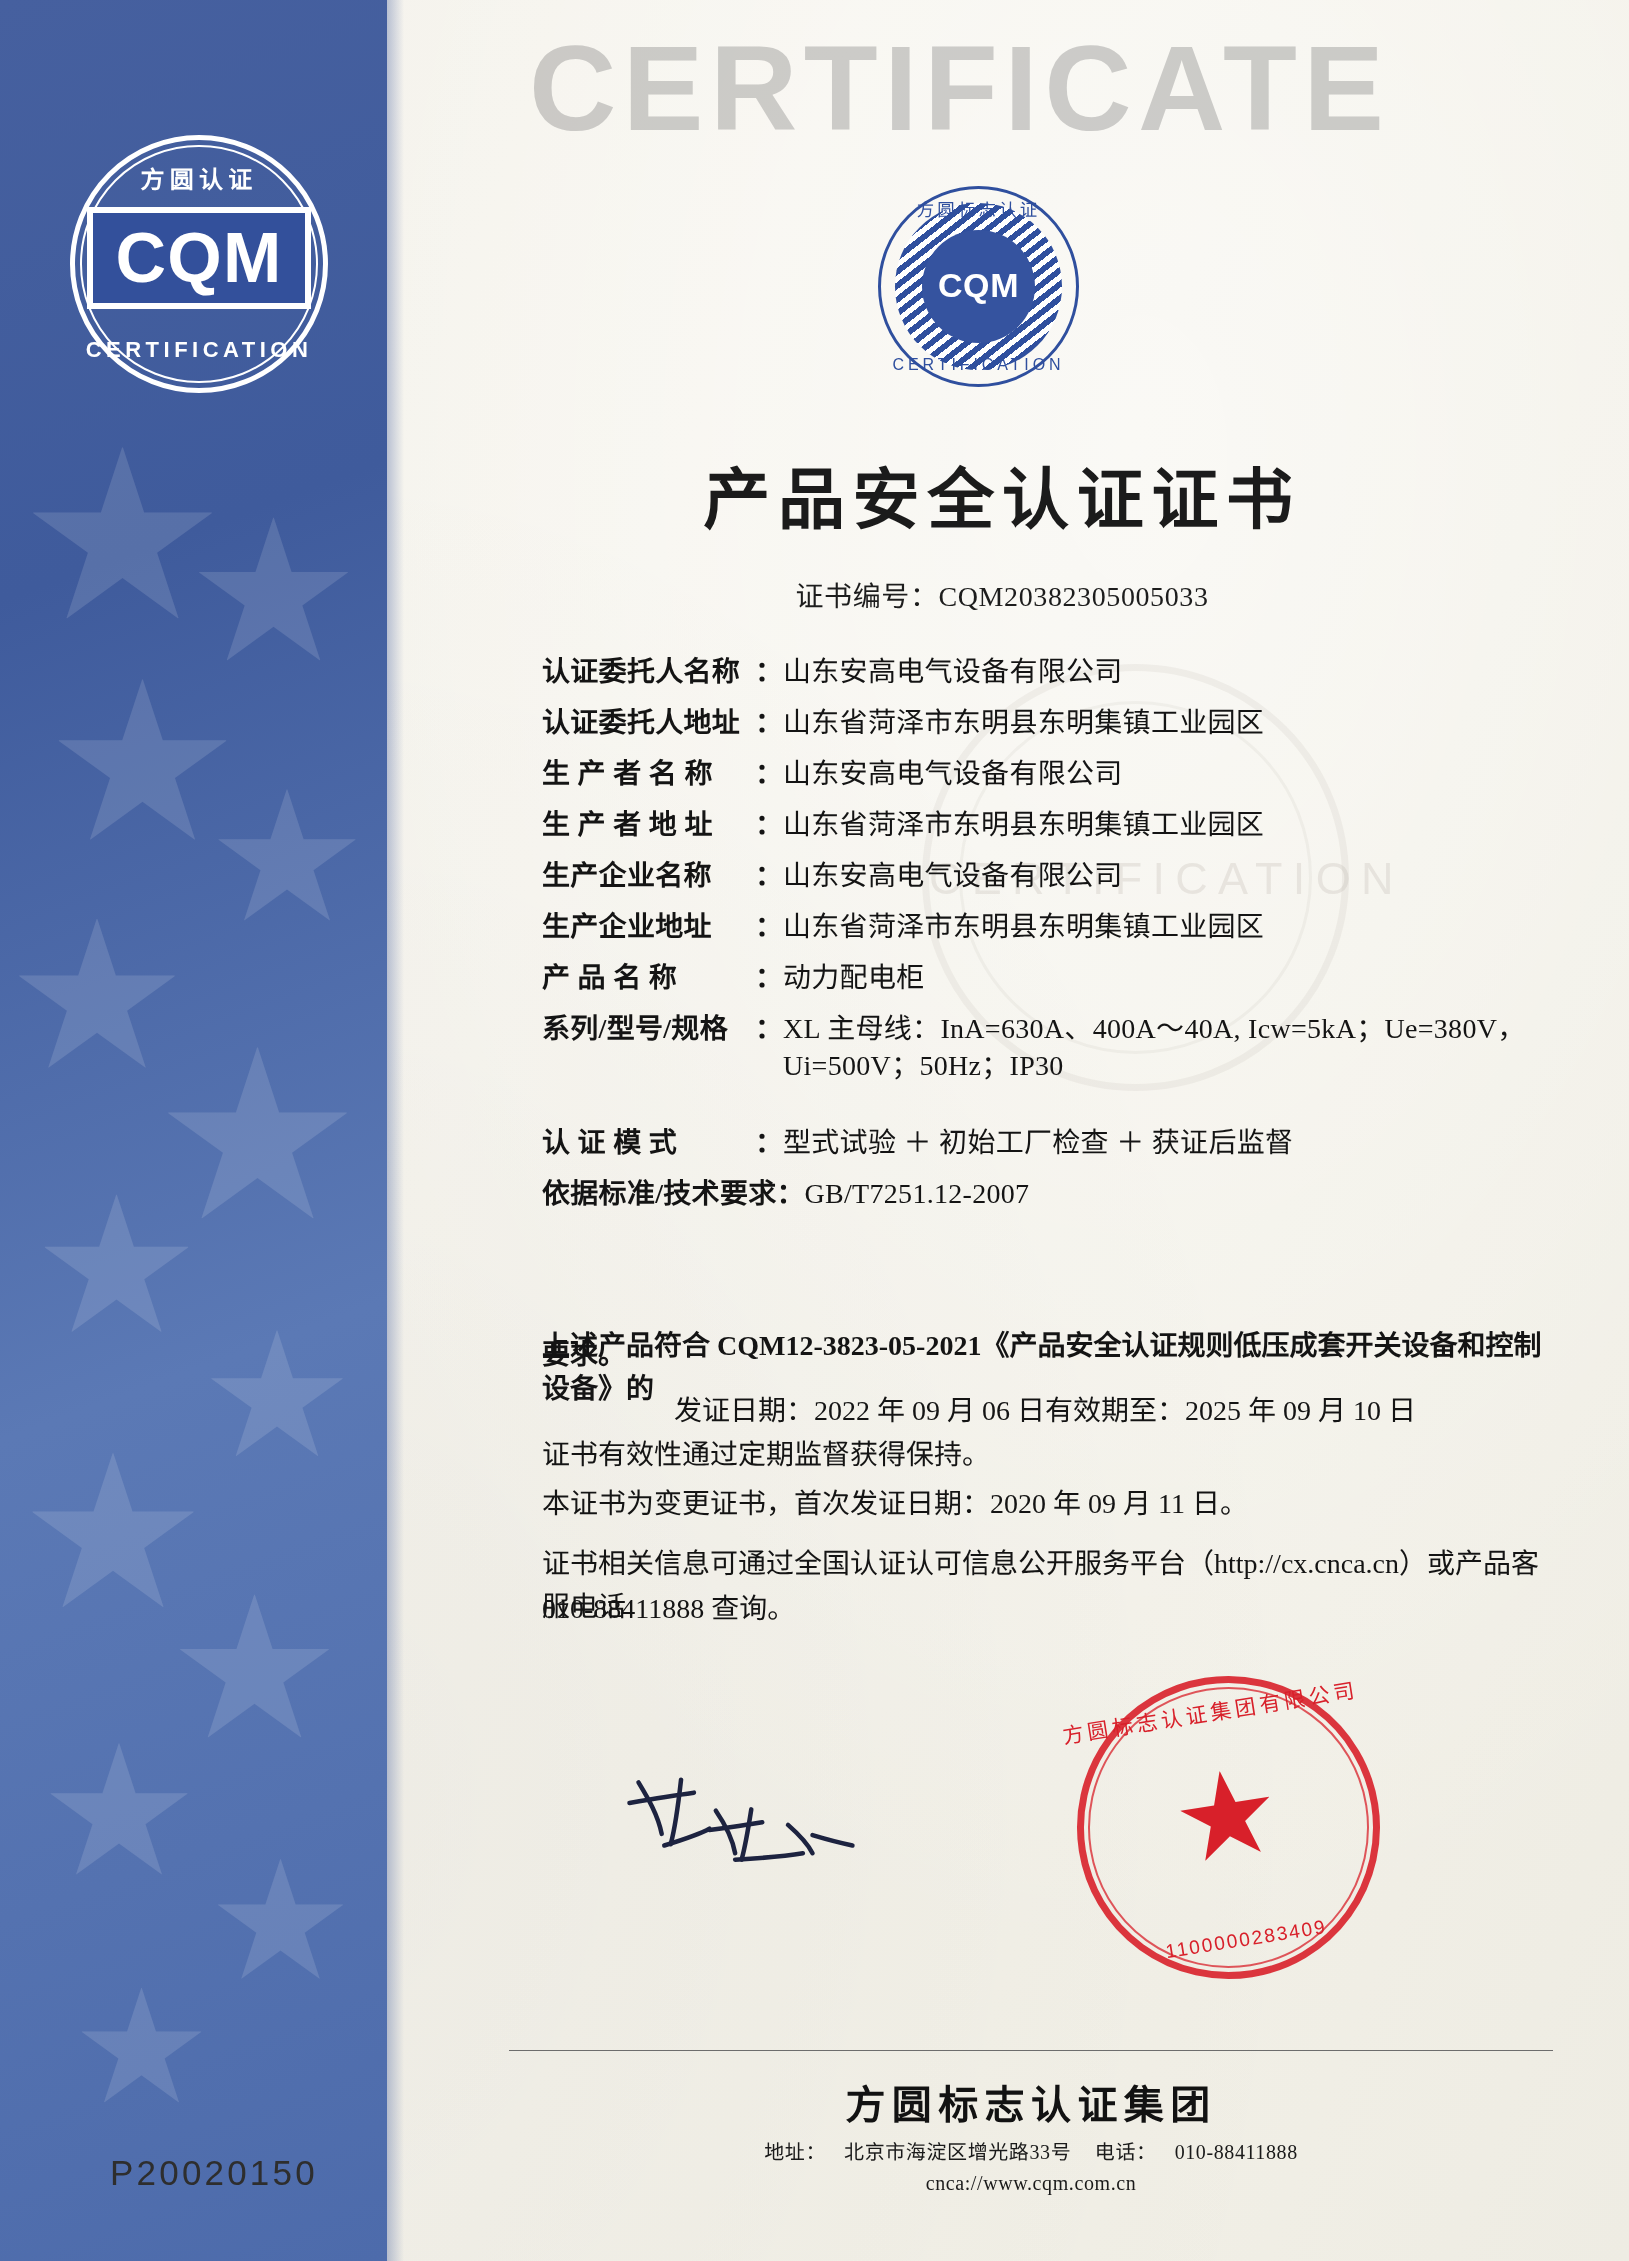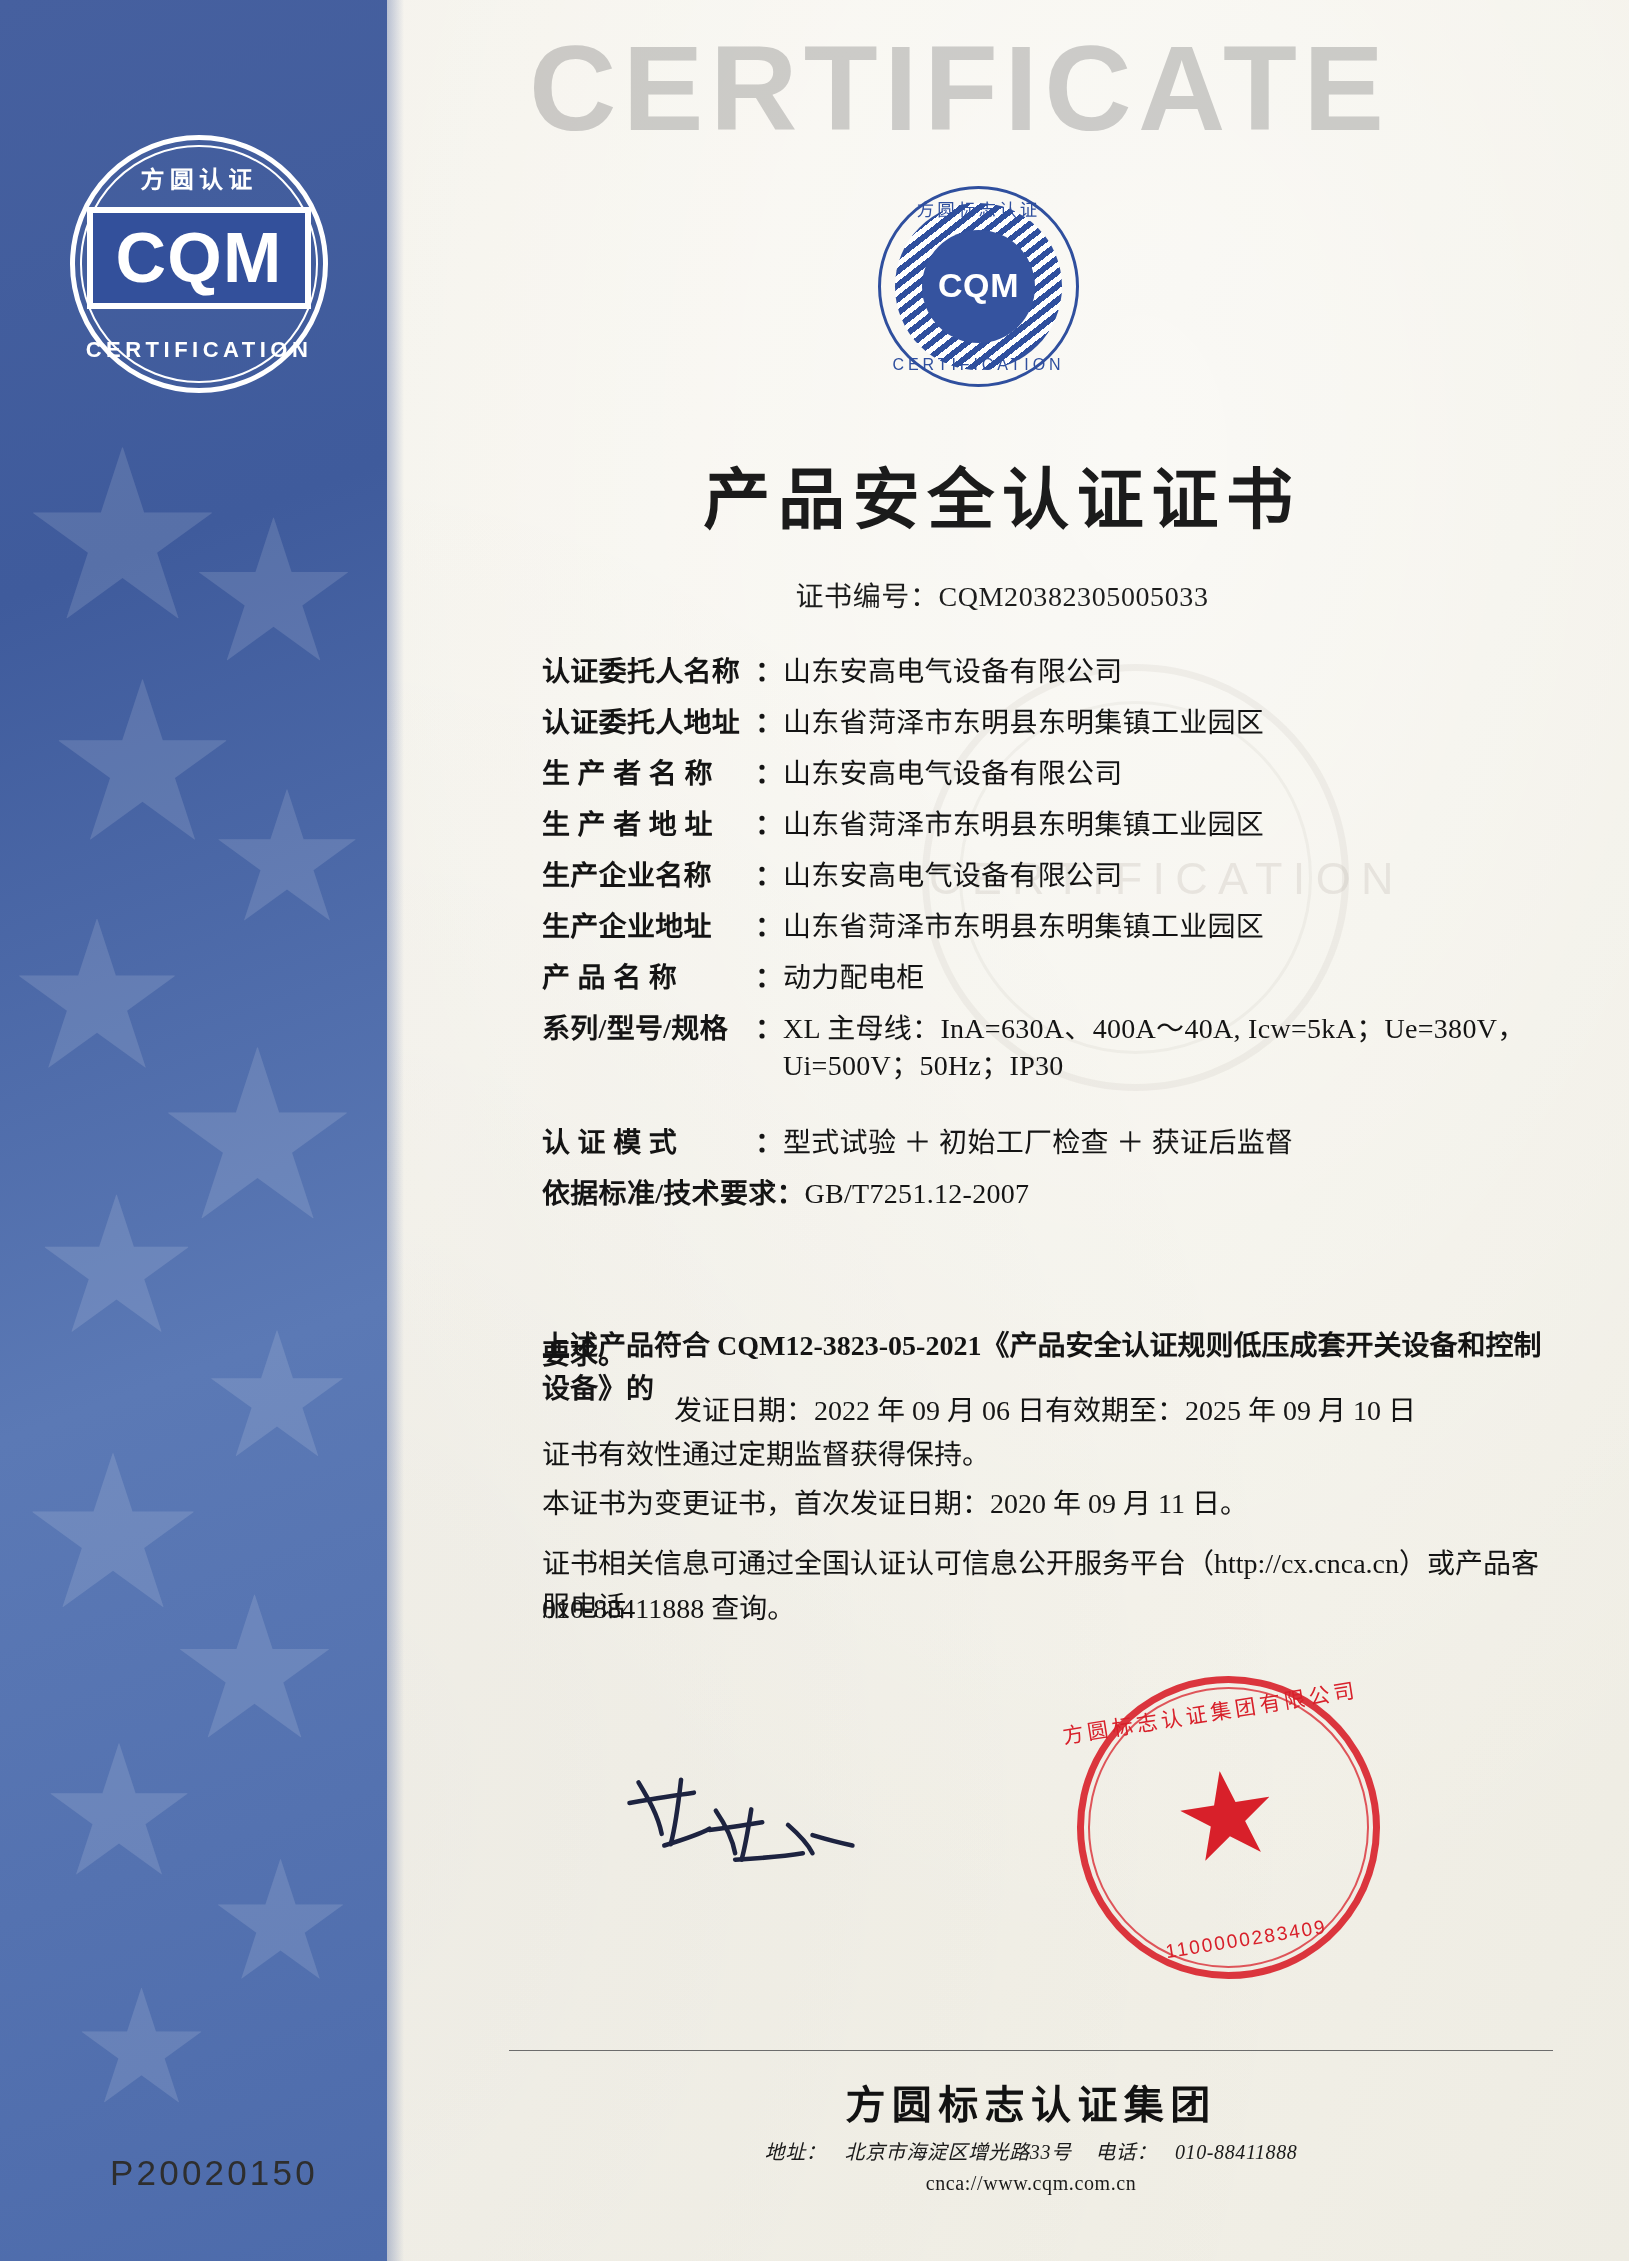--- a/index.html
+++ b/index.html
@@ -395,21 +395,21 @@
     left: 509px;
     right: 77px;
     text-align: center;
     font-size: 20px;
     color: #1a1a1a;
     letter-spacing: 0.6px;
   }
   .footer-addr { top: 2136px; }
   .footer-url  { top: 2172px; }
 
-  .footer-addr span { margin: 18px 9px; font-style: italic; }
+  .footer-addr span { margin: 18px 9px; }
 </style>
 </head>
 <body>
 
 <div id="certificate">
 
   <div class="paper-noise"></div>
 
   <div class="left-band">
     <div class="stars">

